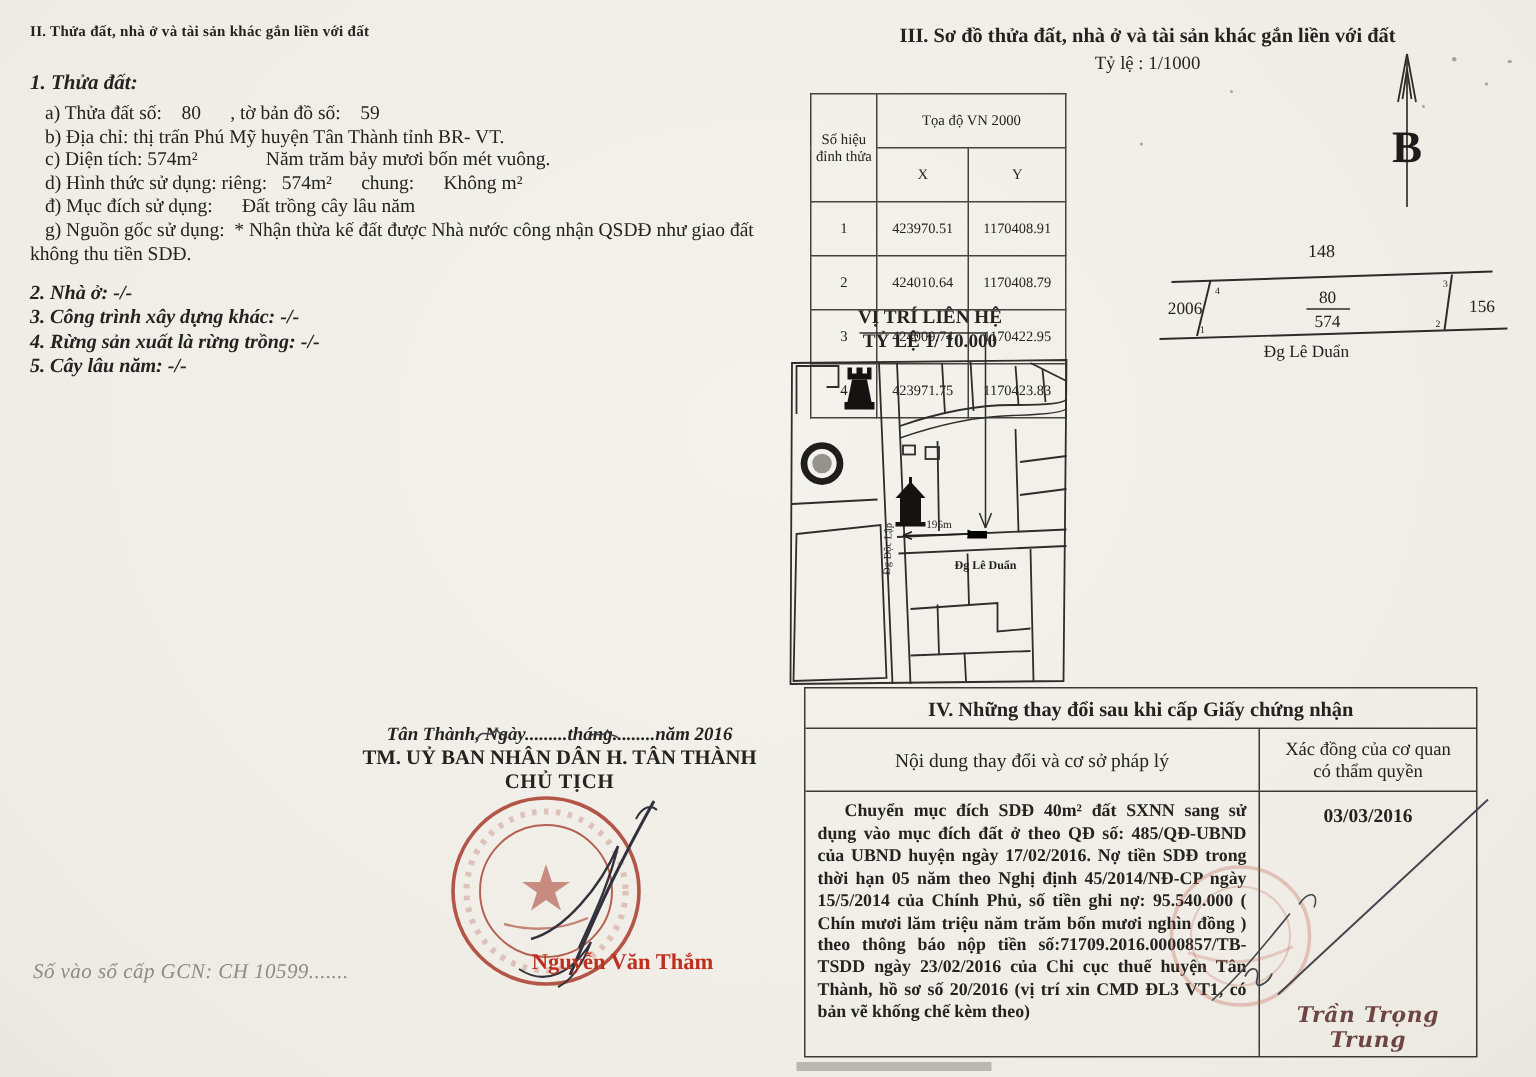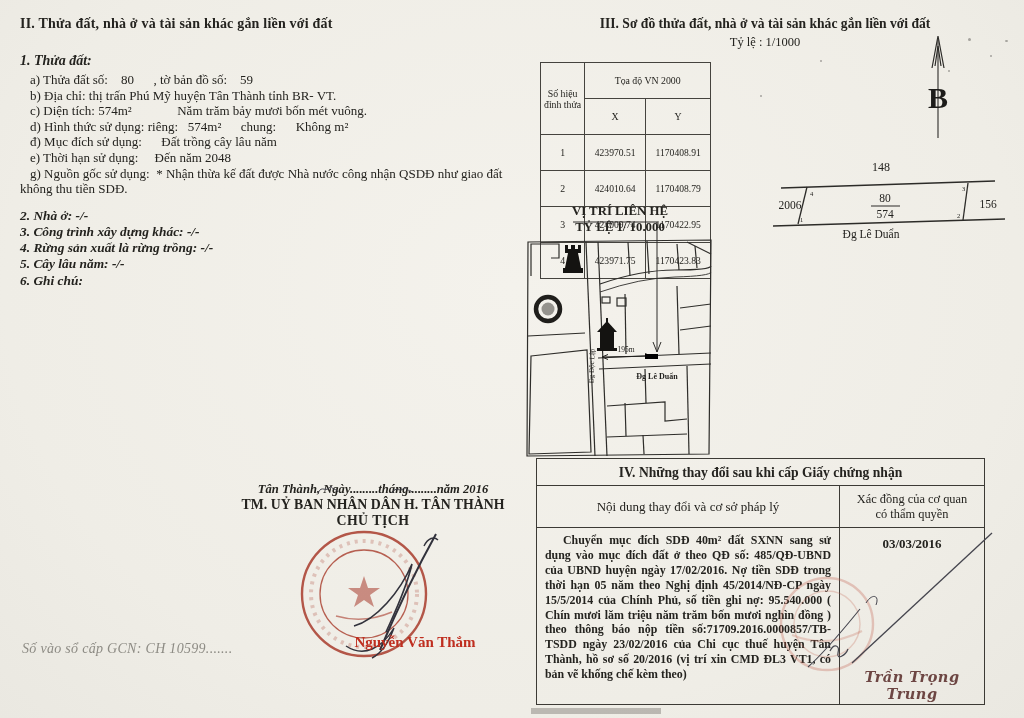--- a/index.html
+++ b/index.html
@@ -5,21 +5,21 @@
   html,body{margin:0;padding:0;}
   .page{
     position:relative;width:1024px;height:718px;overflow:hidden;
     background:
       radial-gradient(ellipse at 50% 40%, #f4f2ec 0%, #efede6 70%, #eae8e1 100%);
     font-family:"Liberation Serif", serif;color:#24231f;
   }
   .abs{position:absolute;}
   
   .sec2{left:20px;top:16px;width:500px;}
-  .sec2-title{font-size:14px;font-weight:bold;letter-spacing:.2px;}
+  .sec2-title{font-size:10px;font-weight:bold;letter-spacing:.2px;}
   .sec2-sub{font-size:14px;font-weight:bold;font-style:italic;margin-top:21px;margin-bottom:3px;}
   .s2-line{font-size:13px;line-height:15.6px;white-space:pre-wrap;padding-left:10px;}
   .s2-line.wrapg{padding-left:0;text-indent:10px;}
   .s2-items{margin-top:11px;}
   .s2-item{font-size:13.4px;line-height:16.2px;font-weight:bold;font-style:italic;white-space:pre-wrap;}
   
   .sec3-title{left:545px;top:16px;width:440px;text-align:center;font-weight:bold;font-size:13.6px;}
   .sec3-scale{left:545px;top:35px;width:440px;text-align:center;font-size:12.5px;}
   
   .coord{left:540px;top:62px;border-collapse:collapse;font-size:9.8px;background:transparent;}
@@ -56,28 +56,26 @@
 <div class="page">
 
   <div class="abs sec2">
     <div class="sec2-title">II. Thửa đất, nhà ở và tài sản khác gắn liền với đất</div>
     <div class="sec2-sub">1. Thửa đất:</div>
     <div class="s2-line">a) Thửa đất số:    80      , tờ bản đồ số:    59</div>
     <div class="s2-line">b) Địa chỉ: thị trấn Phú Mỹ huyện Tân Thành tỉnh BR- VT.</div>
     <div class="s2-line">c) Diện tích: 574m²              Năm trăm bảy mươi bốn mét vuông.</div>
     <div class="s2-line">d) Hình thức sử dụng: riêng:   574m²      chung:      Không m²</div>
     <div class="s2-line">đ) Mục đích sử dụng:      Đất trồng cây lâu năm</div>
-    <div class="s2-line">e) Thời hạn sử dụng:     Đến năm 2048</div>
     <div class="s2-line wrapg">g) Nguồn gốc sử dụng:  * Nhận thừa kế đất được Nhà nước công nhận QSDĐ như giao đất không thu tiền SDĐ.</div>
     <div class="s2-items">
       <div class="s2-item">2. Nhà ở: -/-</div>
       <div class="s2-item">3. Công trình xây dựng khác: -/-</div>
       <div class="s2-item">4. Rừng sản xuất là rừng trồng: -/-</div>
       <div class="s2-item">5. Cây lâu năm: -/-</div>
-      <div class="s2-item">6. Ghi chú:</div>
     </div>
   </div>
 
   <div class="abs sec3-title">III. Sơ đồ thửa đất, nhà ở và tài sản khác gắn liền với đất</div>
   <div class="abs sec3-scale">Tỷ lệ : 1/1000</div>
 
   <table class="abs coord">
     <thead>
       <tr>
         <th rowspan="2">

